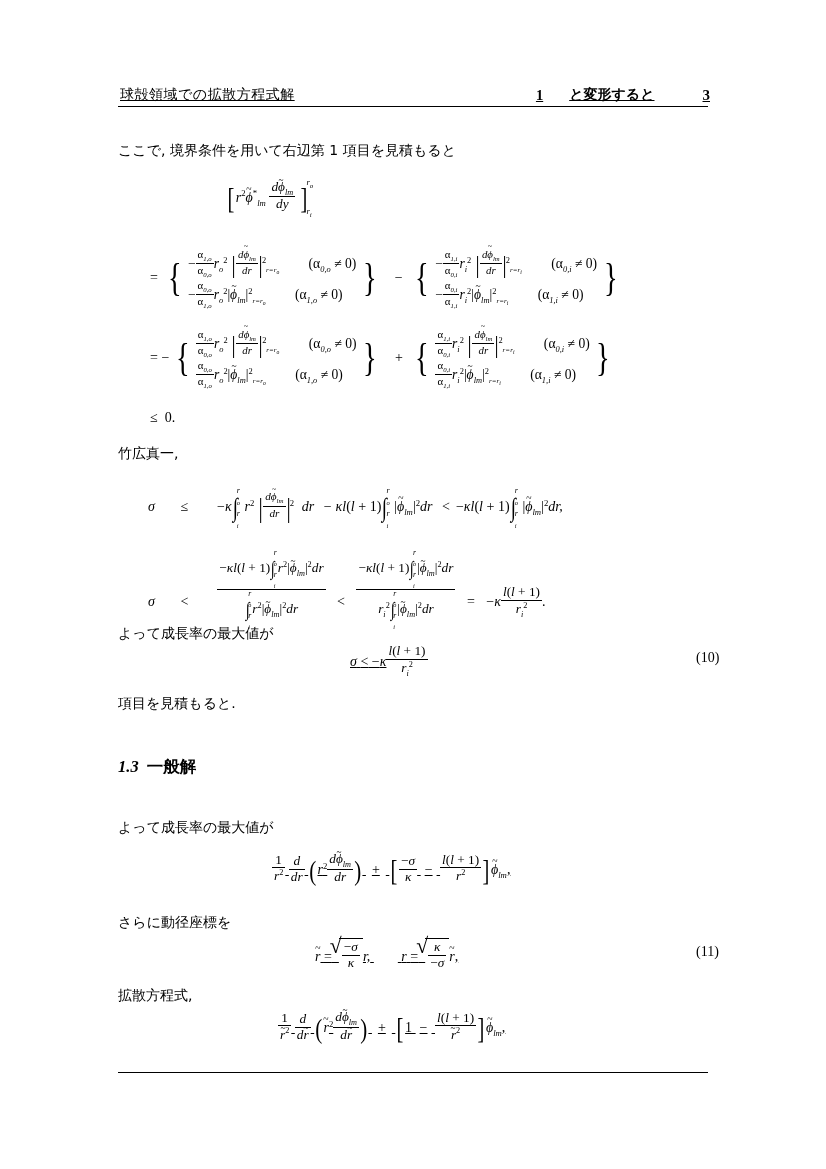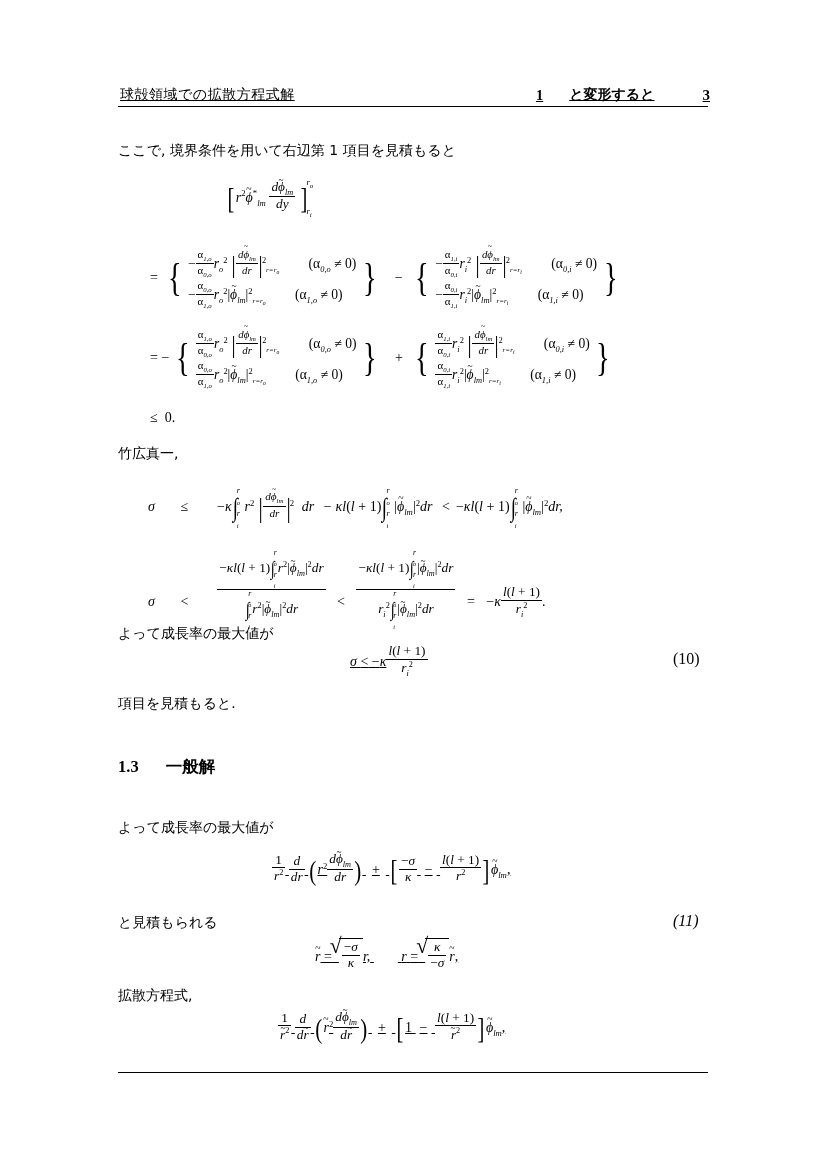--- a/index.html
+++ b/index.html
@@ -164,31 +164,32 @@
     position: absolute;
     left: 50%;
     top: -0.62em;
     transform: translateX(-50%) scaleX(0.85);
     font-size: 0.82em;
     font-style: normal;
   }
   .eqnum {
     position: absolute;
     font-family: "Liberation Serif", serif;
-    font-size: 16px;
+    font-size: 14px;
+    margin-left: 23px;
   }
   
   .sec-head {
     position: absolute;
     left: 118px;
     font-family: "DejaVu Sans", sans-serif;
     font-weight: bold;
     font-size: 16.5px;
   }
-  .sec-head .num { margin-right: 27px; font-family: "Liberation Serif", serif; }
+  .sec-head .num { margin-right: 8px; font-family: "Liberation Serif", serif; font-style: italic; }
   
   .footrule {
     position: absolute;
     left: 118px;
     top: 1072px;
     width: 590px;
     height: 1px;
     background: #000;
   }
   .footer {
@@ -348,36 +349,36 @@
   <div class="mathblock" style="left:272px; top:852px; white-space:nowrap;">
     <span class="frac"><span class="num">1</span><span class="den"><span class="math">r</span><sup class="up2">2</sup></span></span>
     <span class="frac"><span class="num"><span class="math">d</span></span><span class="den"><span class="math">dr</span></span></span>
     <span class="paren-big">(</span><span class="math">r</span><sup class="up2">2</sup><span class="frac"><span class="num"><span class="math">d</span><span class="math tilde-over">ϕ</span><sub>lm</sub></span><span class="den"><span class="math">dr</span></span></span><span class="paren-big">)</span>
     <span style="display:inline-block; width:6px;"></span><span class="up">+</span><span style="display:inline-block; width:6px;"></span>
     <span class="brack-big">[</span><span class="frac"><span class="num">−<span class="math">σ</span></span><span class="den"><span class="math">κ</span></span></span>
     <span style="display:inline-block; width:4px;"></span>−<span style="display:inline-block; width:4px;"></span>
     <span class="frac"><span class="num"><span class="math">l</span>(<span class="math">l</span>&nbsp;+&nbsp;1)</span><span class="den"><span class="math">r</span><sup class="up2">2</sup></span></span><span class="brack-big">]</span><span class="math tilde-over">ϕ</span><sub>lm</sub>,
   </div>
 
-  <div class="para jp" style="top:912px;">と見積もられる</div>
+  <div class="para jp" style="top:912px;">さらに動径座標を</div>
 
   <div class="mathblock" style="left:315px; top:938px; white-space:nowrap;">
     <span class="math tilde-over">r</span>&nbsp;<span class="up">=</span>&nbsp;
     <span style="display:inline-block; border-top:1px solid #000; padding:1px 3px 0 3px; position:relative;">
       <span style="position:absolute; left:-9px; top:-1px; font-size:1.55em; line-height:0.78;">√</span>
       <span class="frac" style="vertical-align:-0.45em;"><span class="num">−<span class="math">σ</span></span><span class="den"><span class="math">κ</span></span></span>
     </span><span class="math">r,</span>
     <span style="display:inline-block; width:24px;"></span>
     <span class="math">r</span>&nbsp;<span class="up">=</span>&nbsp;
     <span style="display:inline-block; border-top:1px solid #000; padding:1px 3px 0 3px; position:relative;">
       <span style="position:absolute; left:-9px; top:-1px; font-size:1.55em; line-height:0.78;">√</span>
       <span class="frac" style="vertical-align:-0.45em;"><span class="num"><span class="math">κ</span></span><span class="den">−<span class="math">σ</span></span></span>
     </span><span class="math tilde-over">r</span>,
   </div>
-  <div class="eqnum" style="left:673px; top:912px;font-style:italic;">(11)</div>
+  <div class="eqnum" style="left:673px; top:944px;">(11)</div>
 
   <div class="para jp" style="top:985px;">拡散方程式,</div>
 
   <div class="mathblock" style="left:278px; top:1010px; white-space:nowrap;">
     <span class="frac"><span class="num">1</span><span class="den"><span class="math tilde-over">r</span><sup class="up2">2</sup></span></span>
     <span class="frac"><span class="num"><span class="math">d</span></span><span class="den"><span class="math">d</span><span class="math tilde-over">r</span></span></span>
     <span class="paren-big">(</span><span class="math tilde-over">r</span><sup class="up2">2</sup><span class="frac"><span class="num"><span class="math">d</span><span class="math tilde-over">ϕ</span><sub>lm</sub></span><span class="den"><span class="math">d</span><span class="math tilde-over">r</span></span></span><span class="paren-big">)</span>
     <span style="display:inline-block; width:6px;"></span><span class="up">+</span><span style="display:inline-block; width:6px;"></span>
     <span class="brack-big">[</span>1
     <span style="display:inline-block; width:4px;"></span>−<span style="display:inline-block; width:4px;"></span>

